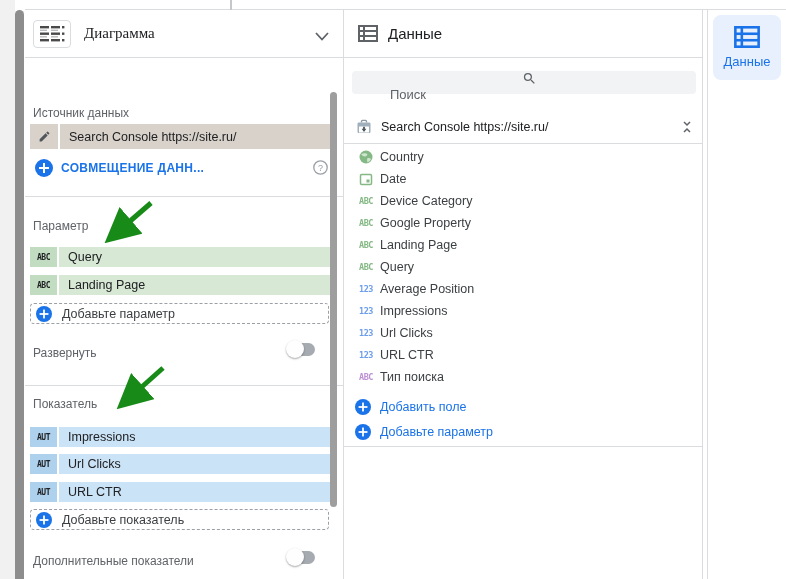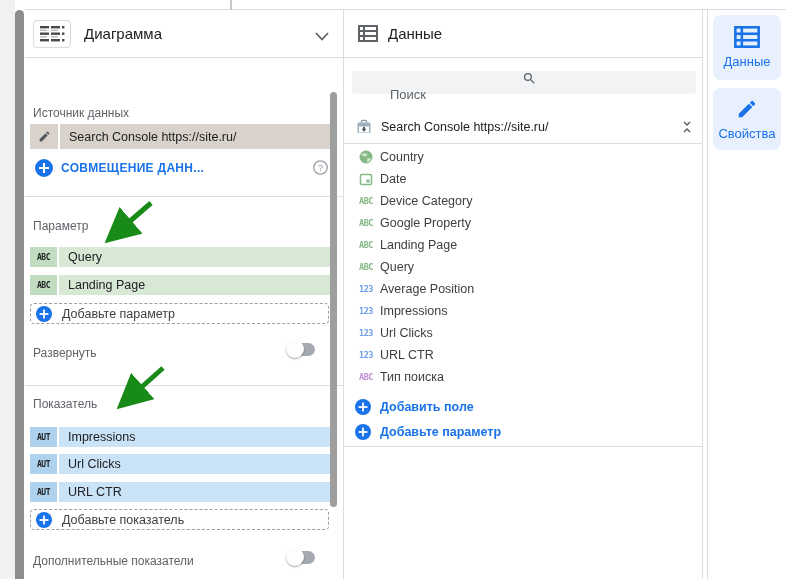--- a/index.html
+++ b/index.html
@@ -13,21 +13,21 @@
   .top-tick{position:absolute;left:230px;top:0;width:2px;height:10px;background:#c4c7cb;}
 
   
   .panel-left{position:absolute;left:25px;top:10px;width:319px;height:569px;background:#fff;border-right:1px solid #dadce0;}
   .panel-mid{position:absolute;left:344px;top:10px;width:359px;height:569px;background:#fff;border-right:1px solid #dadce0;}
   .sidebar{position:absolute;left:707px;top:10px;width:79px;height:569px;background:#fff;border-left:1px solid #dadce0;}
 
   
   .lp-header{position:absolute;left:0;top:0;right:0;height:48px;border-bottom:1px solid #dadce0;display:flex;align-items:center;}
   .chart-thumb{margin-left:8px;width:38px;height:28px;border:1px solid #dadce0;border-radius:4px;background:#fff;display:flex;align-items:center;justify-content:center;}
-  .lp-title{margin-left:13px;font-size:15px;color:#202124;}
+  .lp-title{margin-left:13px;font-size:15px;color:#202124;font-family:Liberation Serif, serif;}
   .lp-chevron{position:absolute;right:14px;top:17px;}
   .mp-header{position:absolute;left:0;top:0;right:0;height:48px;border-bottom:1px solid #dadce0;display:flex;align-items:center;}
   .mp-title{margin-left:10px;font-size:15px;color:#202124;}
 
   
   .tabs{position:absolute;left:0;top:48px;right:0;height:33px;border-bottom:1px solid #e8eaed;display:flex;}
   .tab{width:50%;display:flex;align-items:center;justify-content:center;font-size:12px;font-weight:700;letter-spacing:.4px;color:#5f6368;position:relative;cursor:pointer;}
   .tab.active{color:#1a73e8;}
   .tab.active::after{content:"";position:absolute;left:0;right:0;bottom:-1px;height:3px;background:#1a73e8;}
 
@@ -76,21 +76,21 @@
 
   .field-row{position:absolute;left:0;right:6px;height:22px;display:flex;align-items:center;cursor:grab;}
   .field-row .fbadge{width:22px;margin-left:11px;text-align:center;font-family:"DejaVu Sans Mono",monospace;font-weight:700;font-size:8.5px;letter-spacing:-0.5px;}
   .field-row .ficon{width:22px;margin-left:11px;display:flex;justify-content:center;}
   .field-row .flabel{margin-left:3px;font-size:12.5px;color:#3c4043;}
   .c-green{color:#84b884;}
   .c-blue{color:#6d9eeb;}
   .c-purple{color:#bd8fd4;}
 
   .add-link{position:absolute;left:11px;height:18px;display:flex;align-items:center;cursor:pointer;}
-  .add-link .txt{margin-left:9px;font-size:12.5px;font-weight:700;color:#1a73e8;}
+  .add-link .txt{margin-left:9px;font-size:12.5px;font-weight:400;color:#1a73e8;}
 
   
   .side-btn{position:absolute;left:5px;width:68px;background:#e8f0fe;border-radius:8px;display:flex;flex-direction:column;align-items:center;justify-content:center;cursor:pointer;}
   .side-btn .lbl{font-size:13px;color:#1a73e8;margin-top:6px;}
 
   .arrows{position:absolute;left:0;top:0;width:786px;height:579px;pointer-events:none;}
 </style>
 </head>
 <body>
 
@@ -338,26 +338,20 @@
   <div class="sidebar">
     <div class="side-btn" style="top:5px;height:65px;">
       <svg width="26" height="22" viewBox="0 0 20 17">
         <rect x="1" y="1" width="18" height="15" fill="none" stroke="#1a73e8" stroke-width="2"></rect>
         <line x1="1" y1="6" x2="19" y2="6" stroke="#1a73e8" stroke-width="2"></line>
         <line x1="1" y1="11" x2="19" y2="11" stroke="#1a73e8" stroke-width="2"></line>
         <line x1="6" y1="1" x2="6" y2="16" stroke="#1a73e8" stroke-width="2"></line>
       </svg>
       <span class="lbl">Данные</span>
     </div>
-    <div class="side-btn" style="top:78px;height:62px;">
-      <svg width="22" height="22" viewBox="0 0 24 24">
-        <path fill="#1a73e8" d="M3 17.25V21h3.75L17.81 9.94l-3.75-3.75L3 17.25zM20.71 7.04a1 1 0 0 0 0-1.41l-2.34-2.34a1 1 0 0 0-1.41 0l-1.83 1.83 3.75 3.75 1.83-1.83z"></path>
-      </svg>
-      <span class="lbl">Свойства</span>
-    </div>
   </div>
 
   <svg class="arrows">
     <defs>
       <marker id="ah" markerWidth="7" markerHeight="7" refX="4.5" refY="3.5" orient="auto">
         <path d="M0,0 L7,3.5 L0,7 Z" fill="#188a18"></path>
       </marker>
     </defs>
     <line x1="151" y1="203" x2="114" y2="235" stroke="#188a18" stroke-width="5" marker-end="url(#ah)"></line>
     <line x1="163" y1="368" x2="126" y2="401" stroke="#188a18" stroke-width="5" marker-end="url(#ah)"></line>

